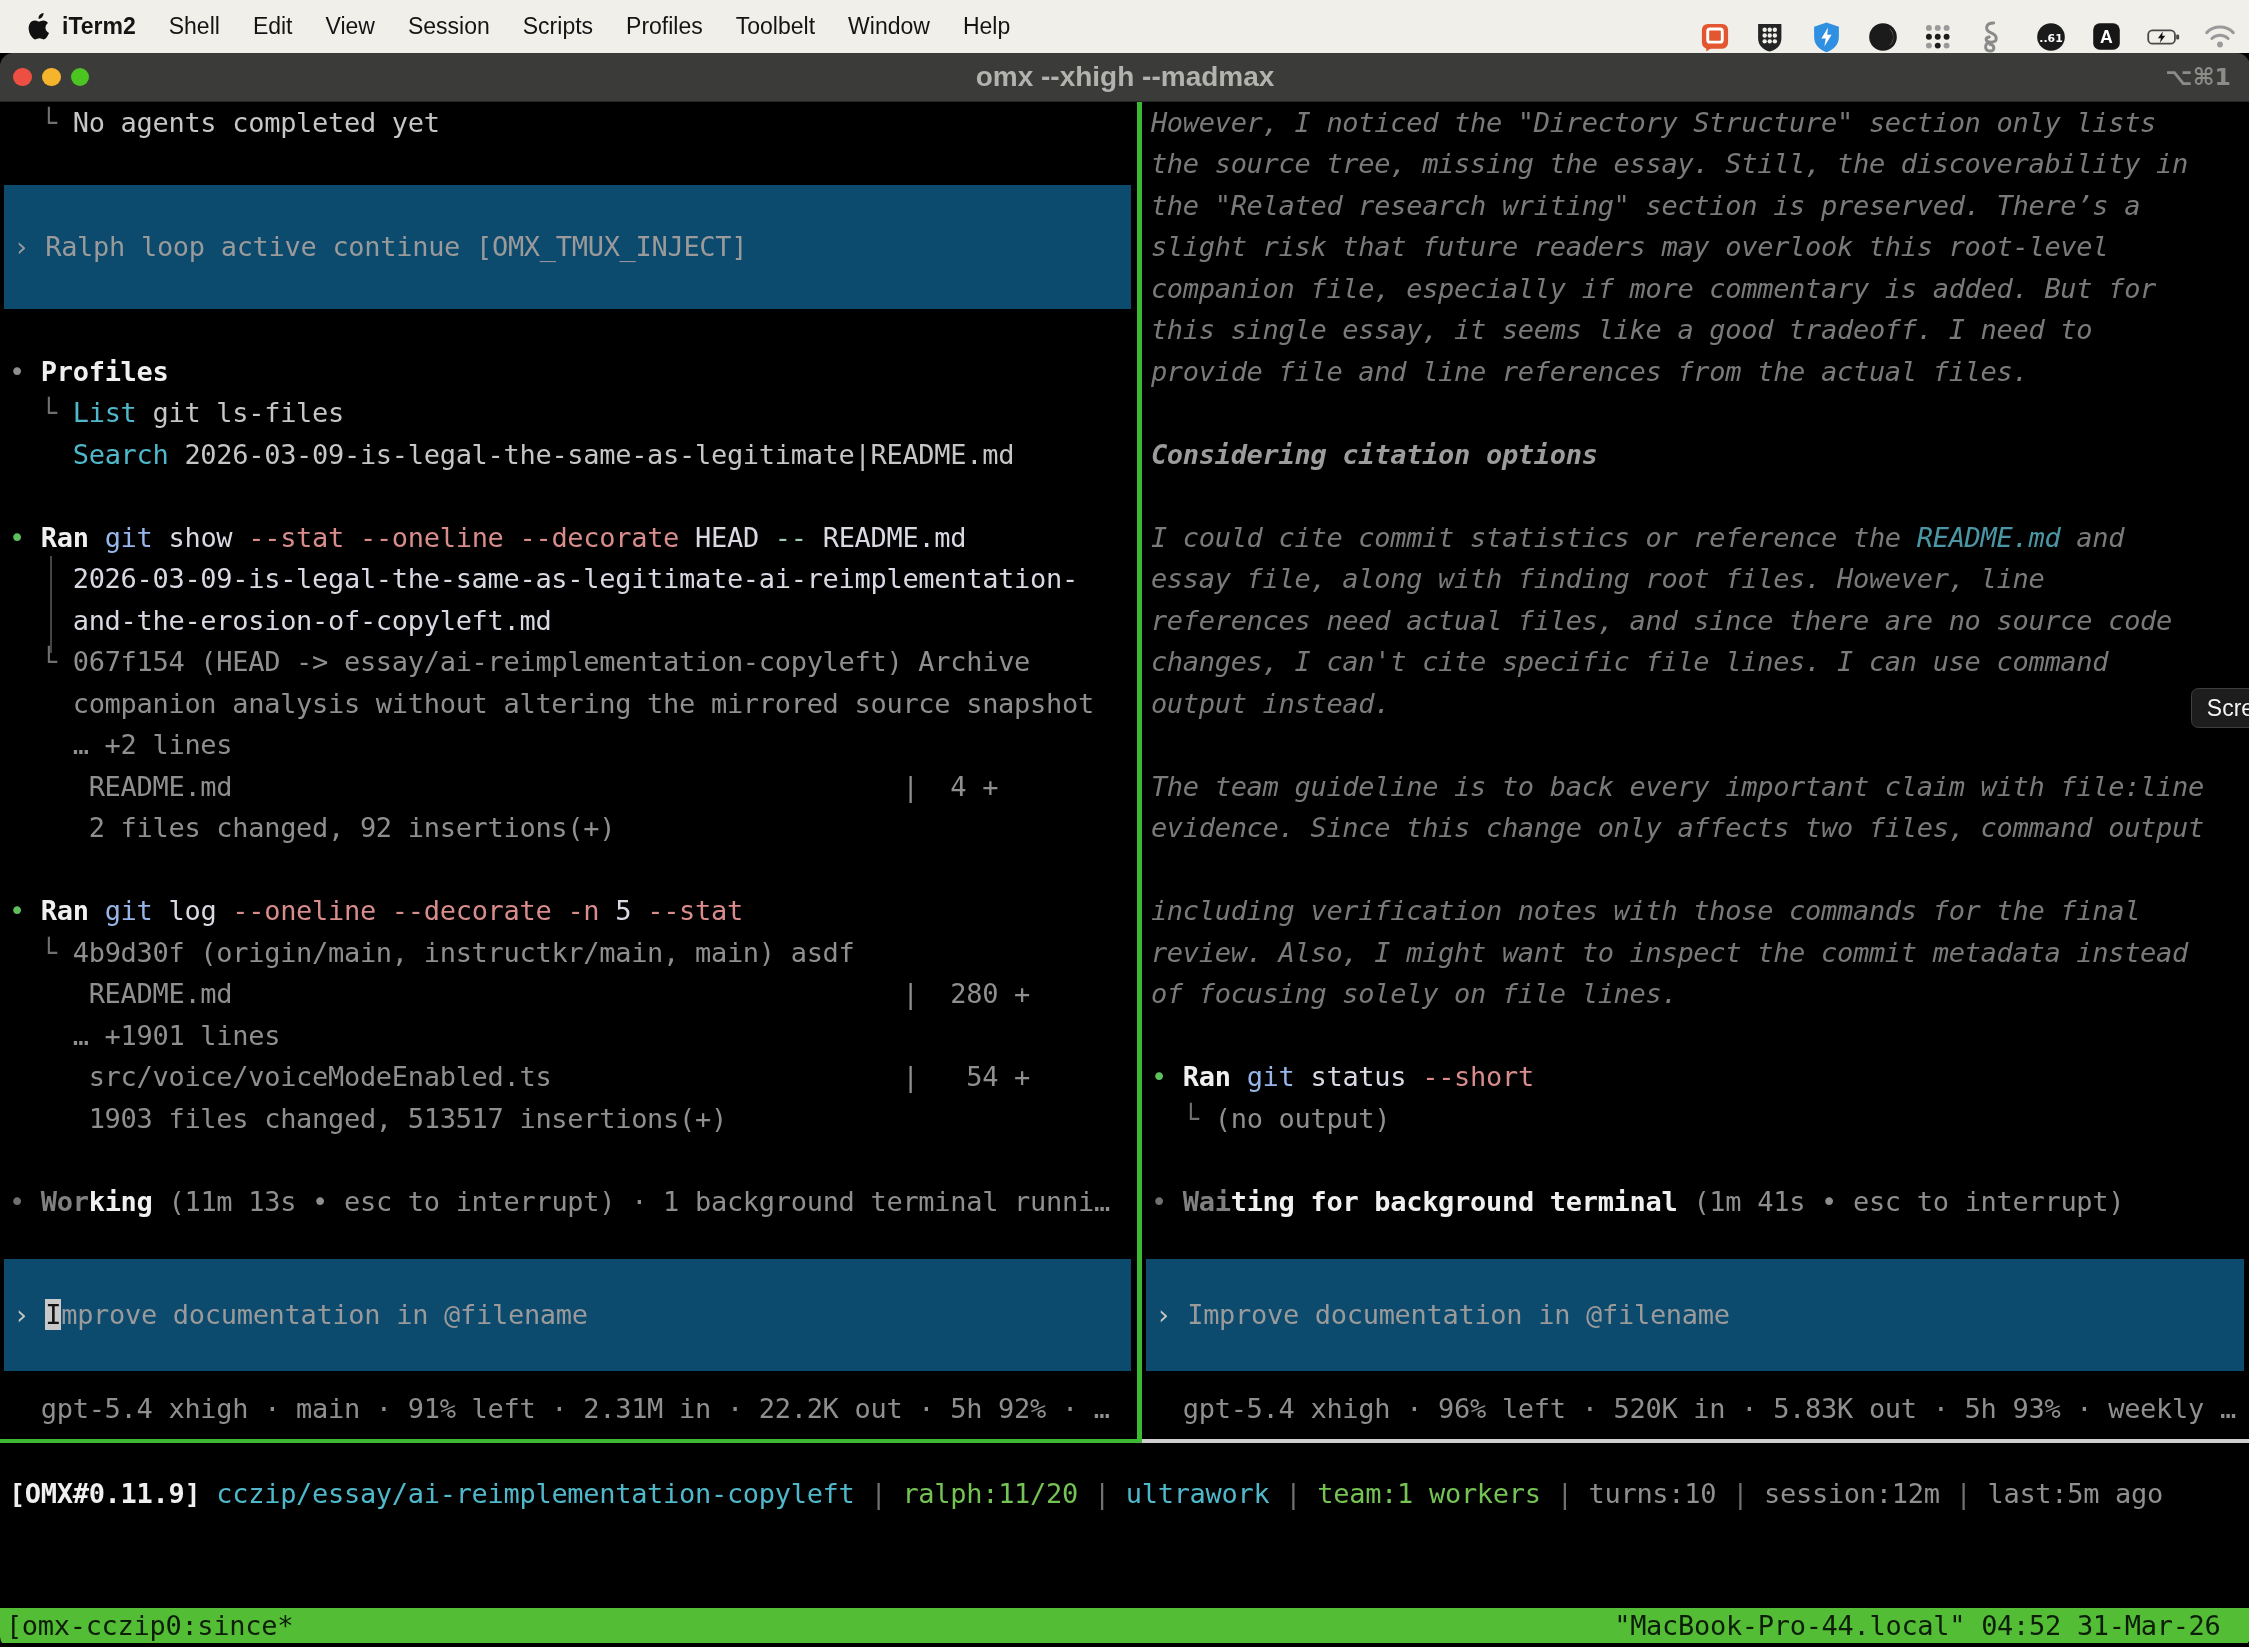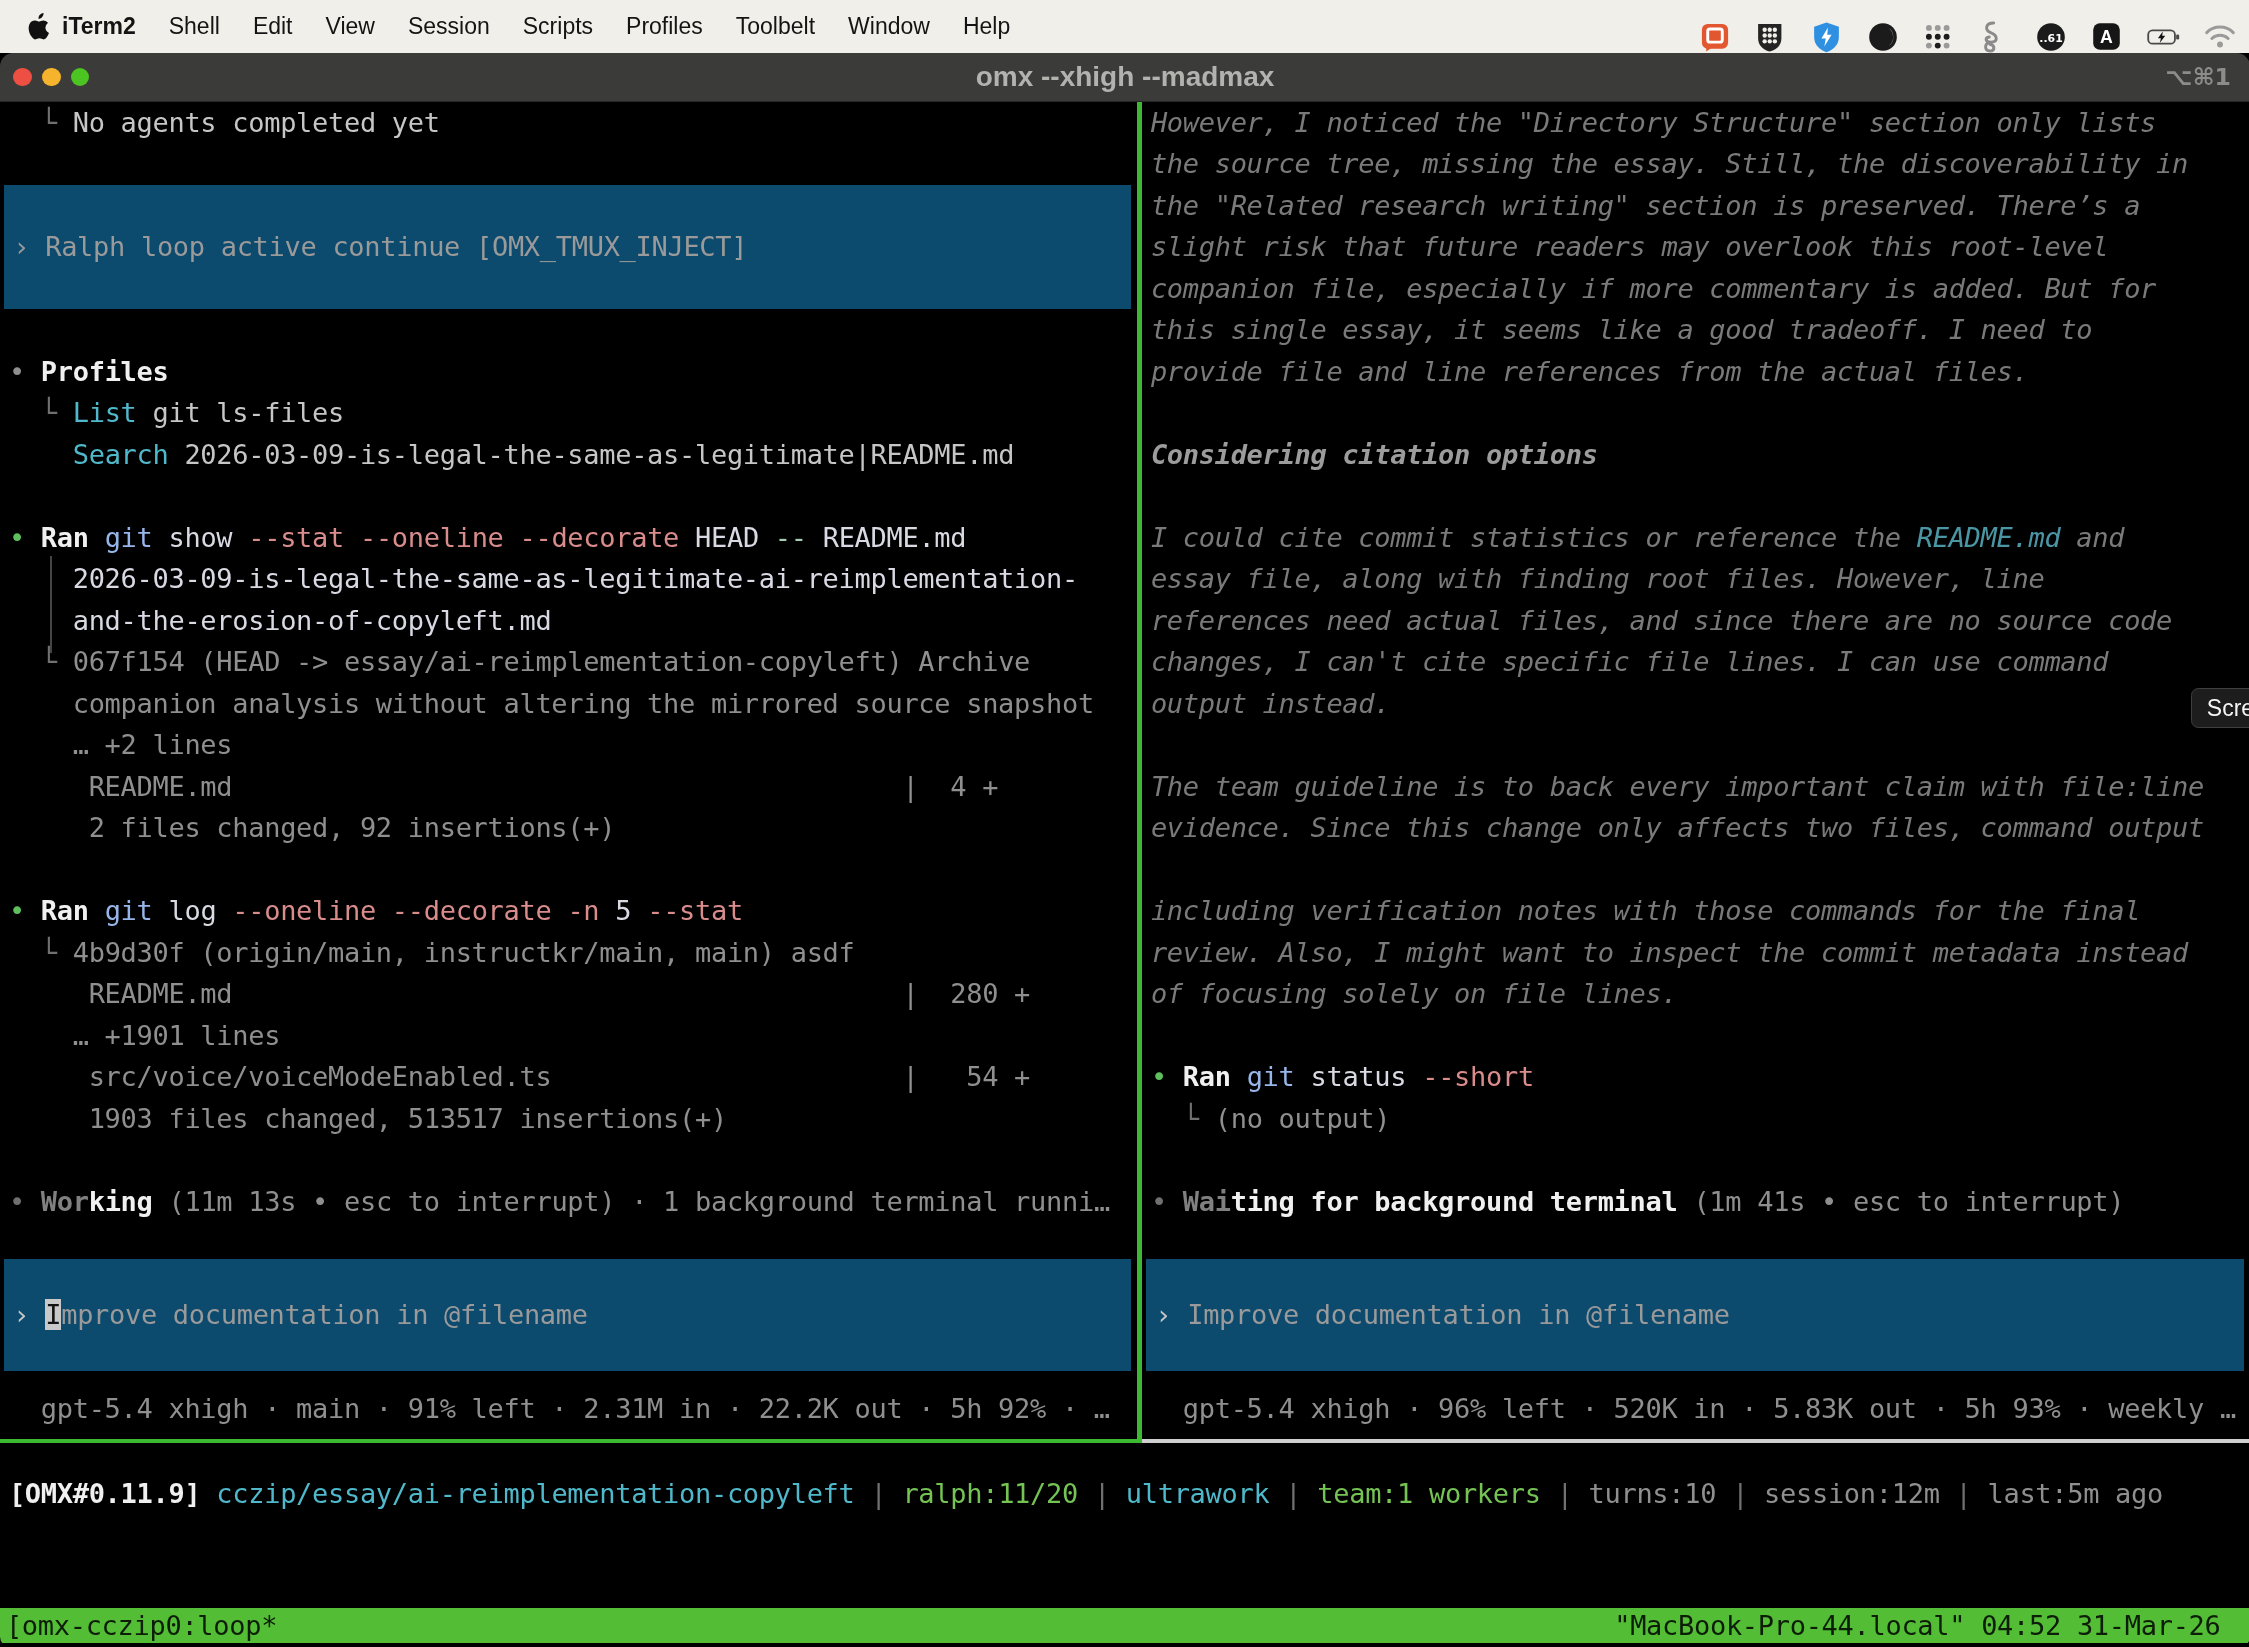--- a/index.html
+++ b/index.html
@@ -262,21 +262,21 @@
       </div>
       <div class="tline" style="top: 1286px;"><span class="c-gray">  gpt-5.4 xhigh · 96% left · 520K in · 5.83K out · 5h 93% · weekly …</span></div>
     </div>
 
   <div class="border-bottom-left"></div>
   <div class="border-bottom-right"></div>
 
   <div id="omx-line"><span class="c-w">[OMX#0.11.9] </span><span class="c-cyan">cczip/essay/ai-reimplementation-copyleft</span><span class="c-dim"> | </span><span class="c-lgrn">ralph:11/20</span><span class="c-dim"> | </span><span class="c-cyan">ultrawork</span><span class="c-dim"> | </span><span class="c-lgrn">team:1 workers</span><span class="c-dim"> | </span><span class="c-gray">turns:10</span><span class="c-dim"> | </span><span class="c-gray">session:12m</span><span class="c-dim"> | </span><span class="c-gray">last:5m ago</span></div>
 
   <div class="tmuxbar">
-    <span id="tmux-left"><span class="c-blk">[omx-cczip0:loop*</span></span>
+    <span id="tmux-left"><span class="c-blk">[omx-cczip0:since*</span></span>
     <span id="tmux-right"><span class="c-blk">"MacBook-Pro-44.local" 04:52 31-Mar-26</span></span>
   </div>
 
   <div class="overlay-btn">
     <span>Scre</span>
   </div>
 </div>
 
 
 </body></html>

